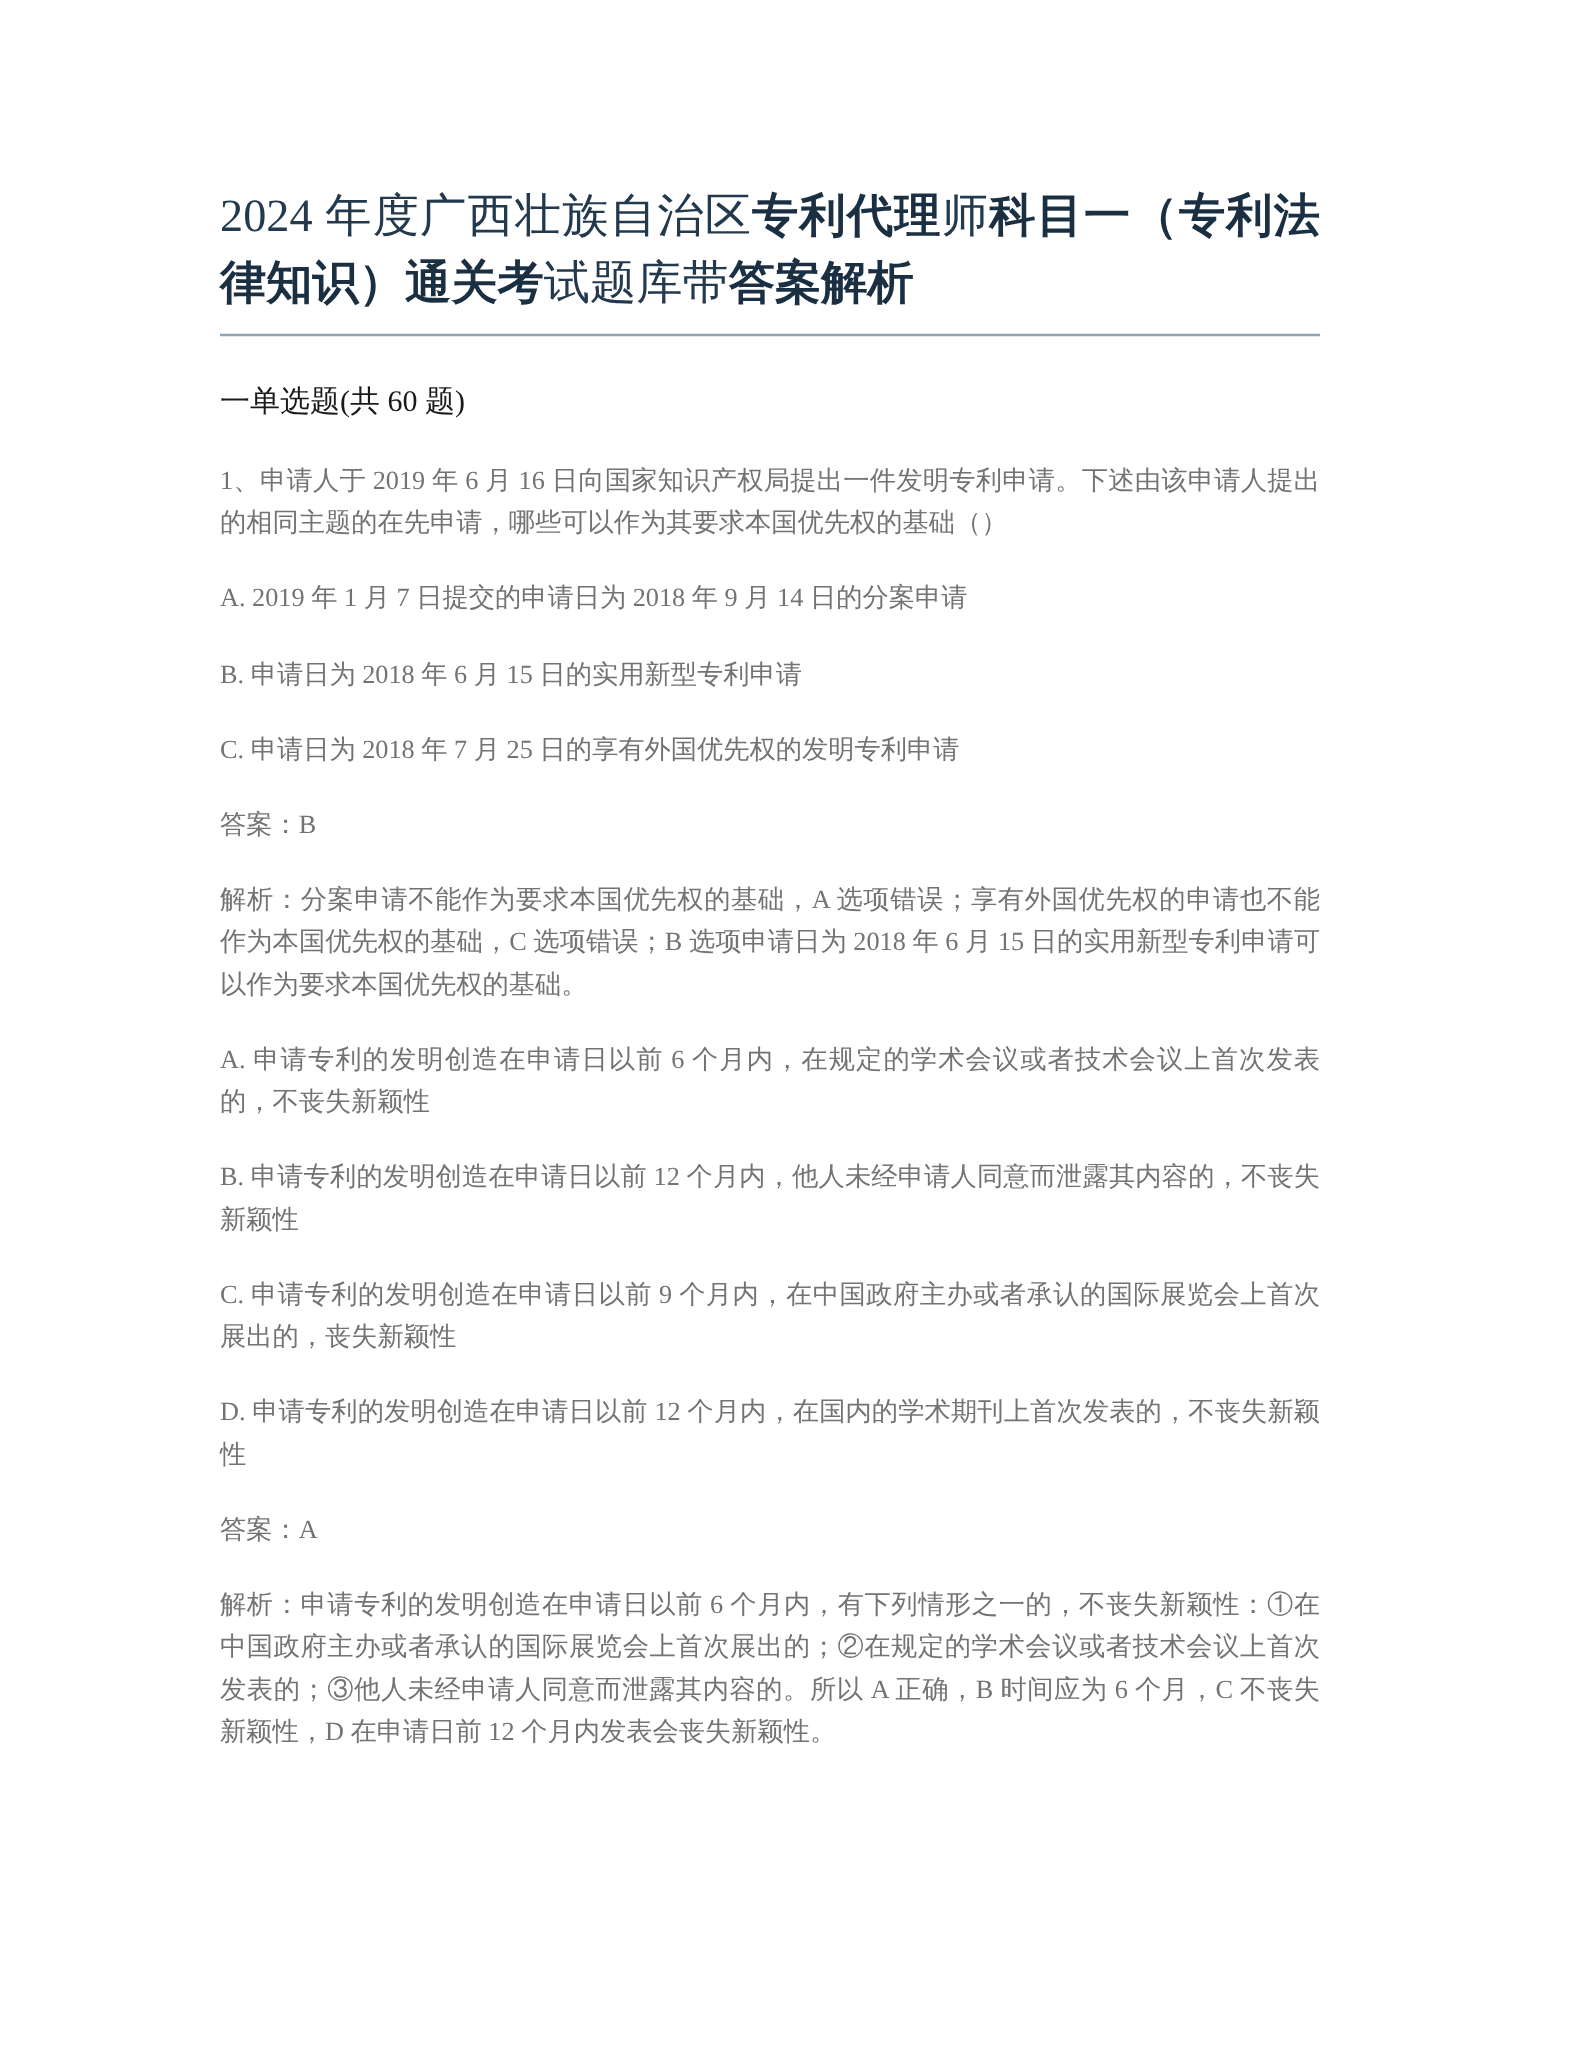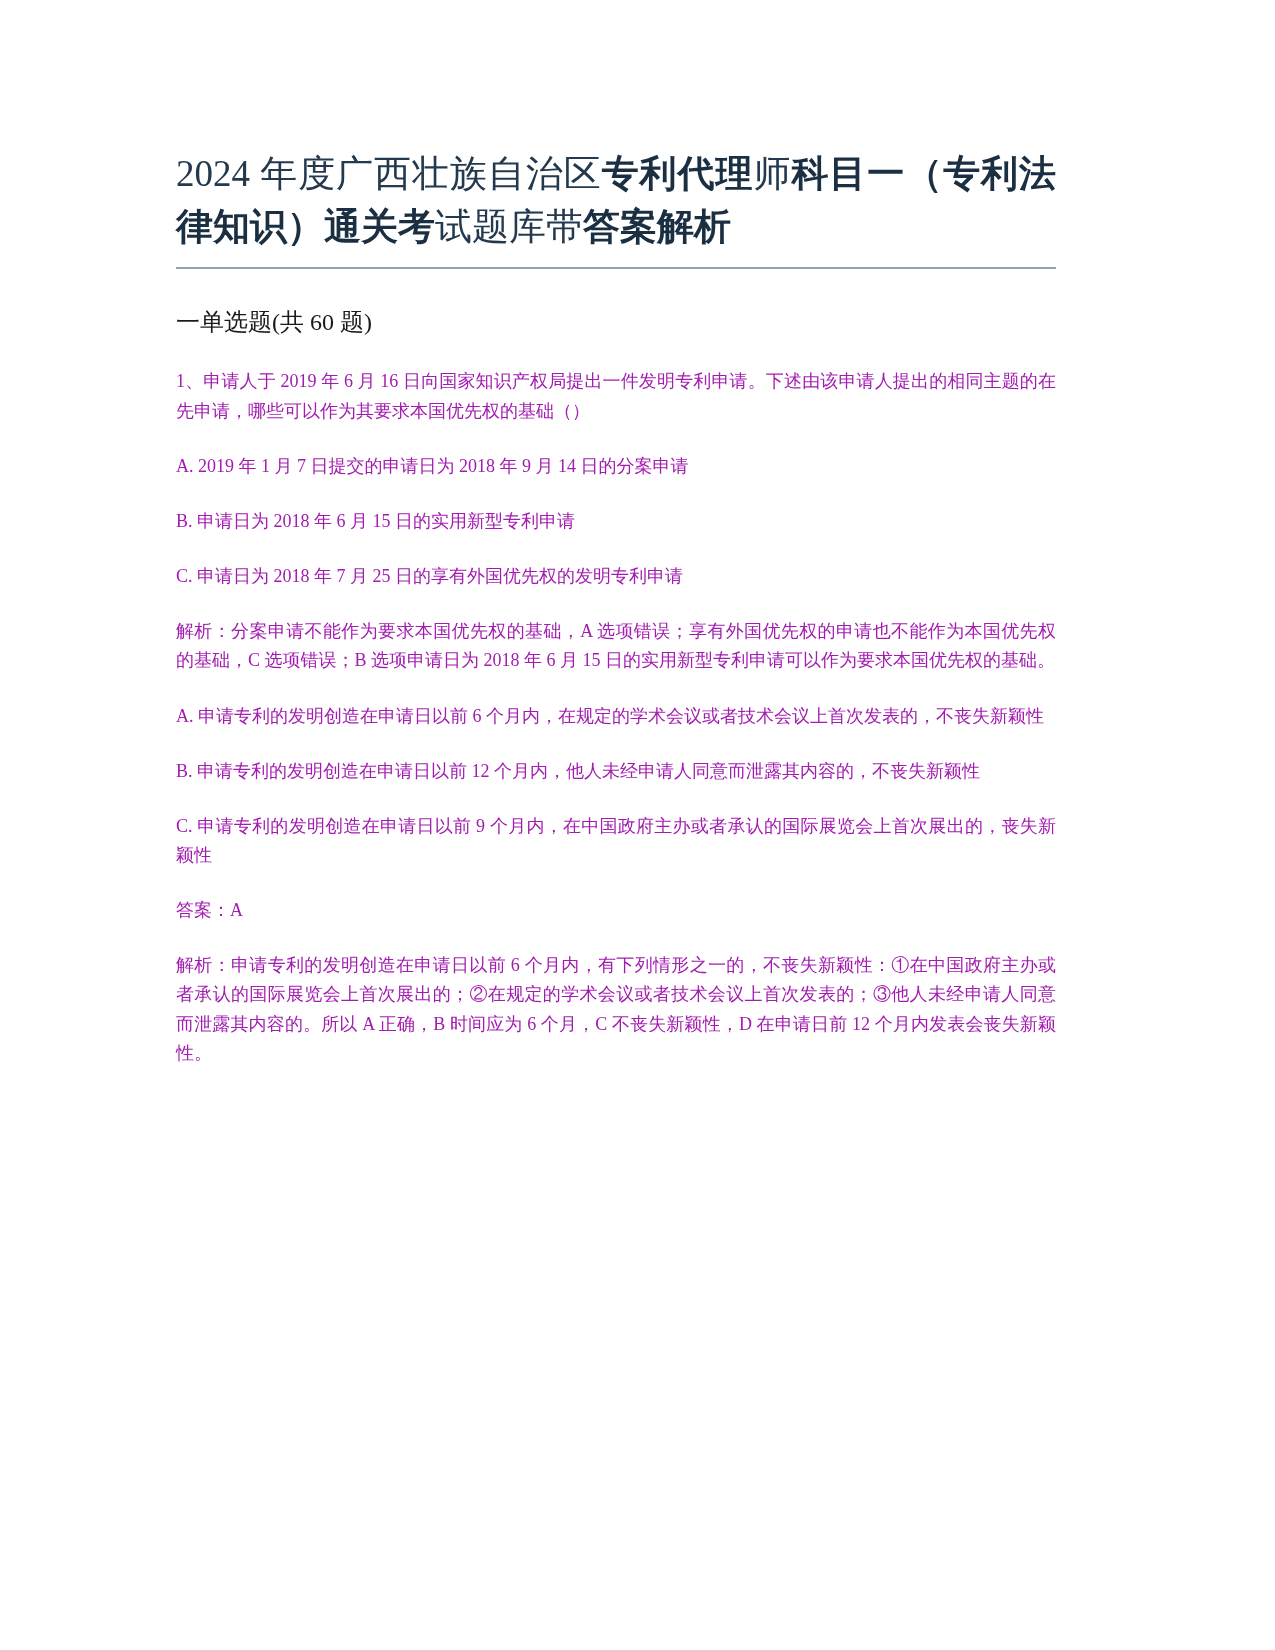--- a/index.html
+++ b/index.html
@@ -56,46 +56,48 @@
 
   
   .section-head {
     margin: 34px 0 0 0;
     font-size: 24px;
     line-height: 1.6;
     color: #1a1a1a;
   }
   p.para {
     margin: 26px 0 0 0;
-    font-size: 18px;
+    font-size: 21px;
     line-height: 1.62;
     text-align: justify;
     text-justify: inter-ideograph;
-    color: #a21caf;
+    color: #737373;
     word-break: break-word;
   }
 </style>
 </head>
 <body>
 
 <div class="page">
   <div class="content">
 
     <h1 class="doc-title"><span>2024 年度广西壮族自治区</span><span class="b">专利代理</span><span>师</span><span class="b">科目一（专利法律知</span><span class="b">识）通关考</span><span>试题库带</span><span class="b">答案解析</span></h1>
 
     <hr class="title-rule">
 
     <p class="section-head">一单选题(共 60 题)</p>
 
     <p class="para">1、申请人于 2019 年 6 月 16 日向国家知识产权局提出一件发明专利申请。下述由该申请人提出的相同主题的在先申请，哪些可以作为其要求本国优先权的基础（）</p>
     <p class="para">A. 2019 年 1 月 7 日提交的申请日为 2018 年 9 月 14 日的分案申请</p>
     <p class="para">B. 申请日为 2018 年 6 月 15 日的实用新型专利申请</p>
     <p class="para">C. 申请日为 2018 年 7 月 25 日的享有外国优先权的发明专利申请</p>
+    <p class="para">答案：B</p>
     <p class="para">解析：分案申请不能作为要求本国优先权的基础，A 选项错误；享有外国优先权的申请也不能作为本国优先权的基础，C 选项错误；B 选项申请日为 2018 年 6 月 15 日的实用新型专利申请可以作为要求本国优先权的基础。</p>
 
     <p class="para">A. 申请专利的发明创造在申请日以前 6 个月内，在规定的学术会议或者技术会议上首次发表的，不丧失新颖性</p>
     <p class="para">B. 申请专利的发明创造在申请日以前 12 个月内，他人未经申请人同意而泄露其内容的，不丧失新颖性</p>
     <p class="para">C. 申请专利的发明创造在申请日以前 9 个月内，在中国政府主办或者承认的国际展览会上首次展出的，丧失新颖性</p>
+    <p class="para">D. 申请专利的发明创造在申请日以前 12 个月内，在国内的学术期刊上首次发表的，不丧失新颖性</p>
     <p class="para">答案：A</p>
     <p class="para">解析：申请专利的发明创造在申请日以前 6 个月内，有下列情形之一的，不丧失新颖性：①在中国政府主办或者承认的国际展览会上首次展出的；②在规定的学术会议或者技术会议上首次发表的；③他人未经申请人同意而泄露其内容的。所以 A 正确，B 时间应为 6 个月，C 不丧失新颖性，D 在申请日前 12 个月内发表会丧失新颖性。</p>
 
   </div>
 </div>
 
 </body></html>

